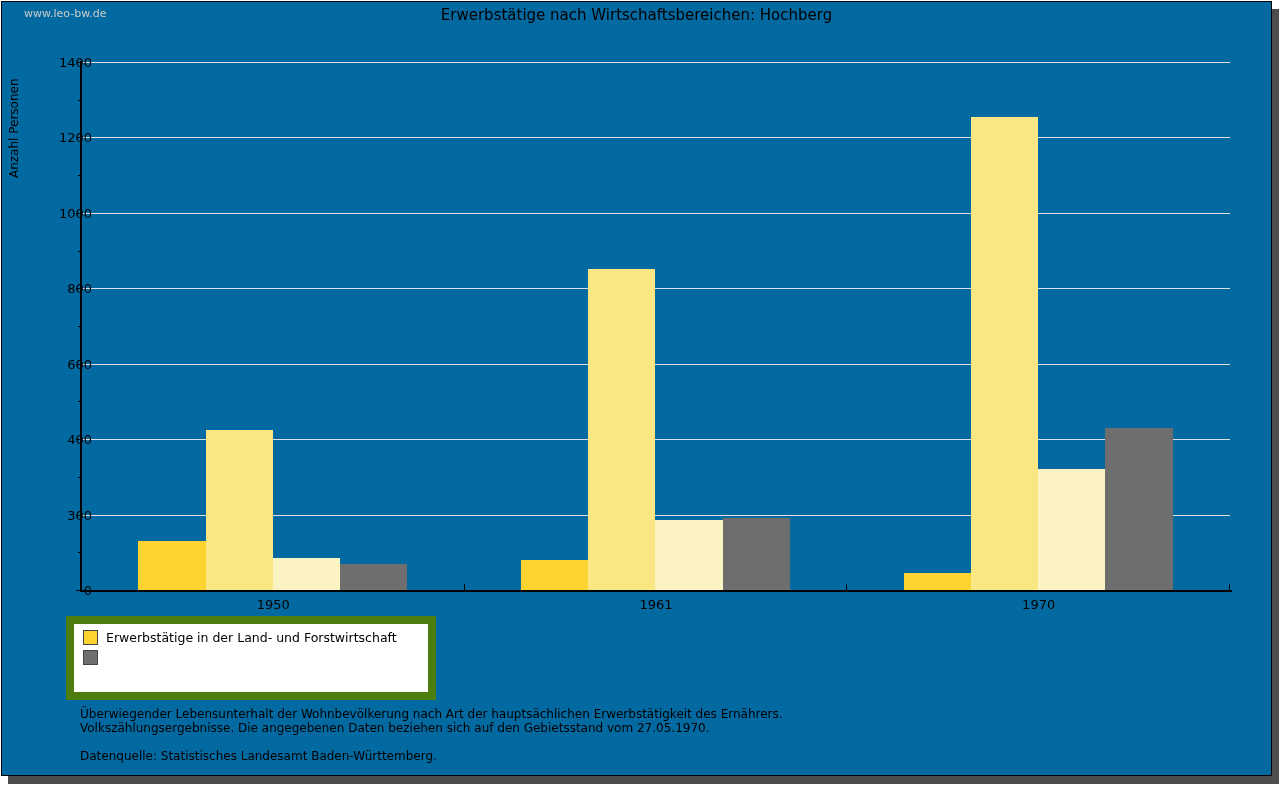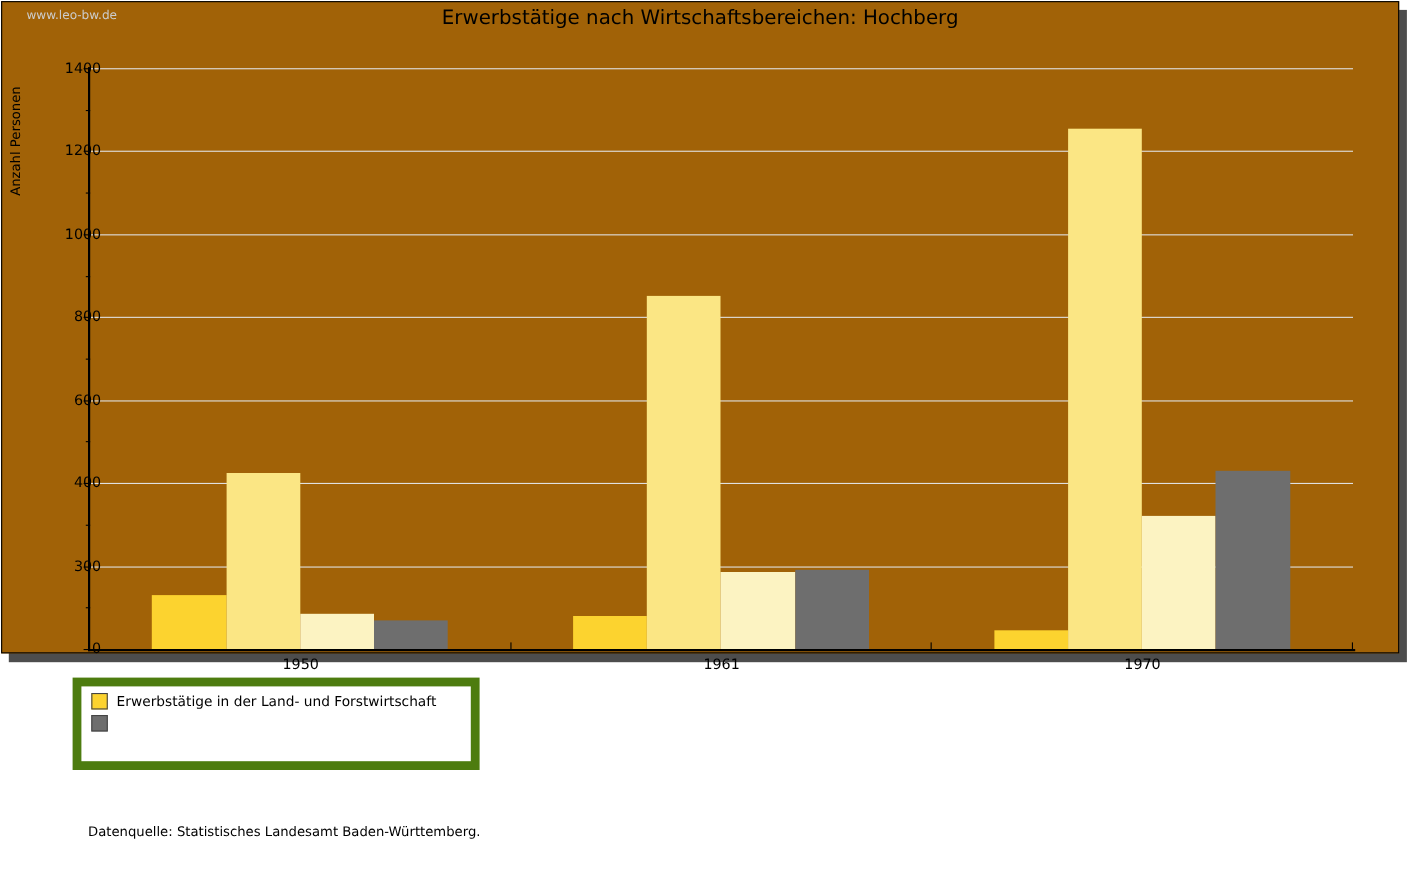--- a/index.html
+++ b/index.html
@@ -9,41 +9,41 @@
     height: 791px;
     background: #ffffff;
     font-family: "DejaVu Sans", sans-serif;
     overflow: hidden;
   }
   .frame {
     position: absolute;
     left: 1px;
     top: 1px;
     width: 1271px;
-    height: 593px;
-    background: #a16207;
+    height: 775px;
+    background: #0369a1;
     border: 1px solid #000;
     box-sizing: border-box;
     box-shadow: 7px 8px 0 #4d4d4d;
     text-decoration: underline;
   }
   .watermark {
     position: absolute;
     left: 22px;
     top: 5px;
     font-size: 11px;
     color: #cccccc;
   }
   .chart-title {
     position: absolute;
     left: 0;
     right: 0;
     top: 4px;
     text-align: center;
-    font-size: 18px;
+    font-size: 15px;
     color: #000;
   }
   .ylabel {
     position: absolute;
     left: 5px;
     top: 56px;
     height: 120px;
     writing-mode: vertical-rl;
     transform: rotate(180deg);
     font-size: 12px;
@@ -192,20 +192,24 @@
   <div class="legend" id="legend">
       <div class="legend-item">
         <div class="legend-swatch" style="background: rgb(252, 211, 47);"></div>
         <div class="legend-label">Erwerbstätige in der Land- und Forstwirtschaft</div>
       </div>
       <div class="legend-item">
         <div class="legend-swatch" style="background: rgb(110, 110, 110);"></div>
       </div>
     </div>
 
+  <div class="footnotes" id="footnotes">
+      <div class="">Überwiegender Lebensunterhalt der Wohnbevölkerung nach Art der hauptsächlichen Erwerbstätigkeit des Ernährers.</div>
+      <div class="">Volkszählungsergebnisse. Die angegebenen Daten beziehen sich auf den Gebietsstand vom 27.05.1970.</div>
+    </div>
   <div class="source">Datenquelle: Statistisches Landesamt Baden-Württemberg.</div>
 <div class="ytick" style="width: 6px; left: 74px; top: 588px;"></div>
     <div class="ytick-label" style="top: 581px;">0</div>
     <div class="ytick" style="width: 4px; left: 76px; top: 550.286px;"></div>
     <div class="ytick" style="width: 6px; left: 74px; top: 512.571px;"></div>
     <div class="ytick-label" style="top: 505.571px;">300</div>
     <div class="ytick" style="width: 4px; left: 76px; top: 474.857px;"></div>
     <div class="ytick" style="width: 6px; left: 74px; top: 437.143px;"></div>
     <div class="ytick-label" style="top: 430.143px;">400</div>
     <div class="ytick" style="width: 4px; left: 76px; top: 399.429px;"></div>

